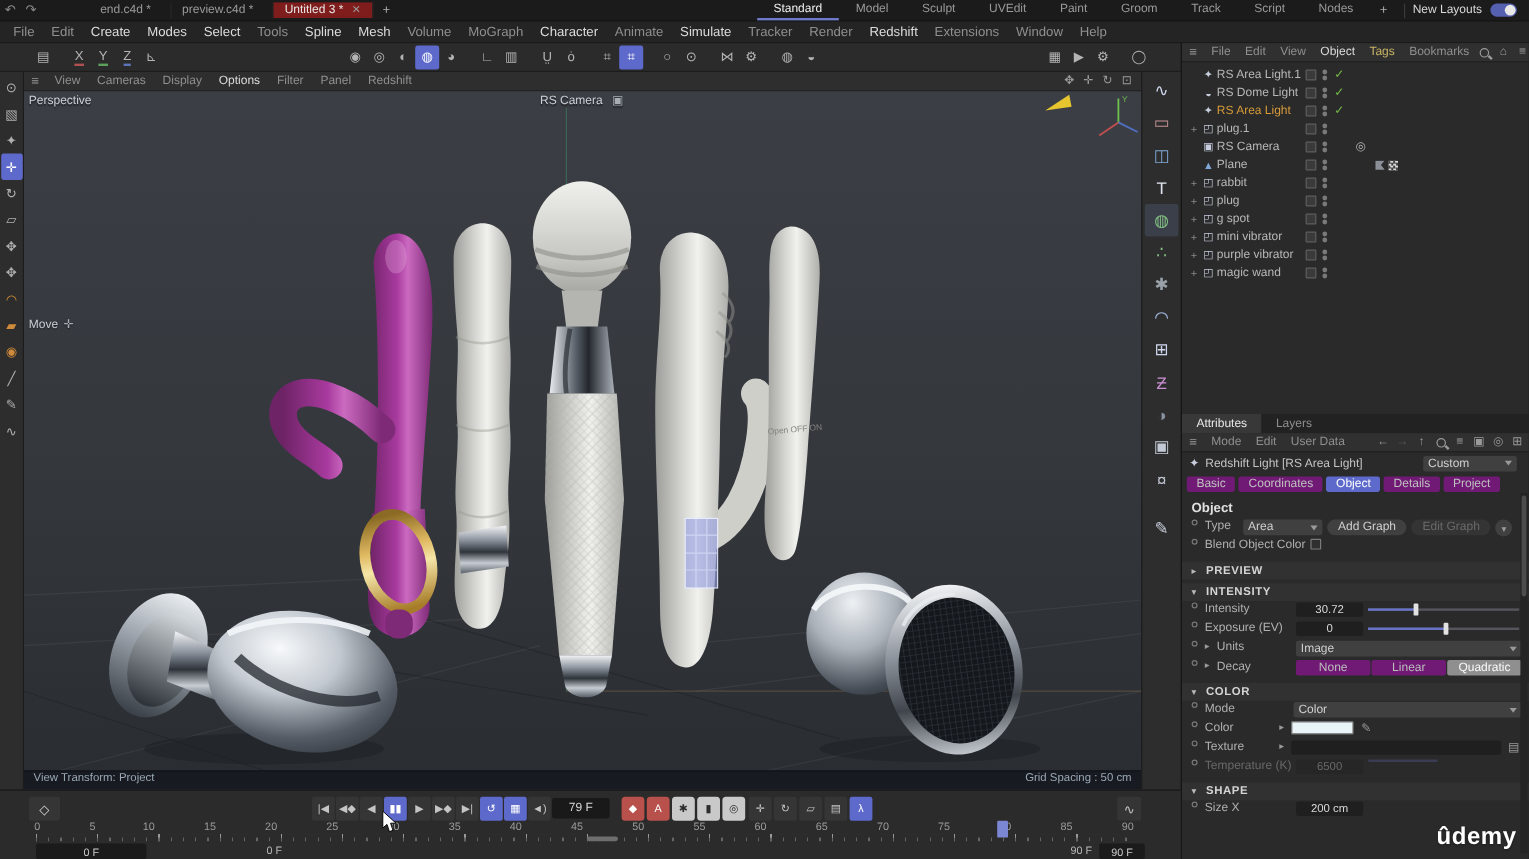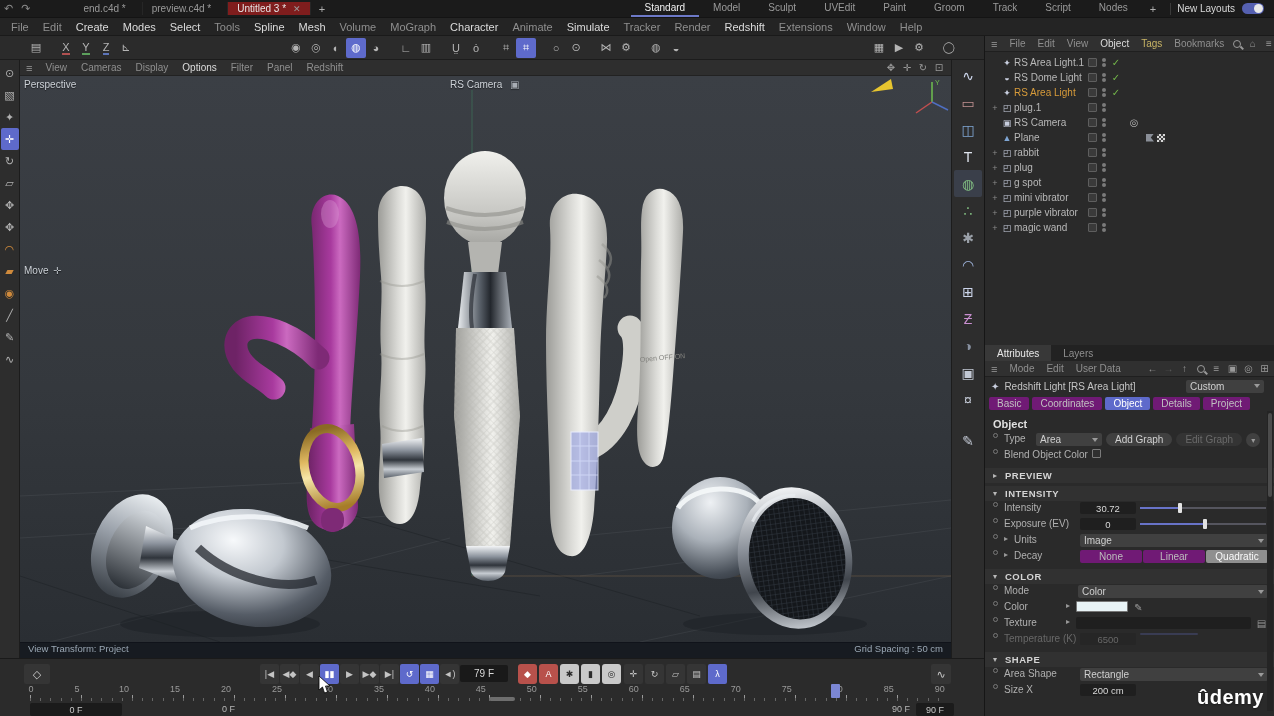--- a/index.html
+++ b/index.html
@@ -1028,28 +1028,20 @@
         <span class="albl w2">Temperature (K)</span>
         <span class="avalbox">6500</span>
         <span class="minislider"></span>
       </div>
 
       <div class="sech">
         <span class="sarr">▾</span>
         <span class="stitle">SHAPE</span>
       </div>
 
-      <div class="arow">
-        <span class="adot"></span>
-        <span class="albl w2">Area Shape</span>
-        <div class="dd" style="flex:1">
-            <span>Rectangle</span>
-            <span class="arr"></span>
-          </div>
-      </div>
 
       <div class="arow">
         <span class="adot"></span>
         <span class="albl w2">Size X</span>
         <span class="avalbox">200 cm</span>
       </div>
     </div>
     <div class="vscroll">
         <i></i>
       </div>

